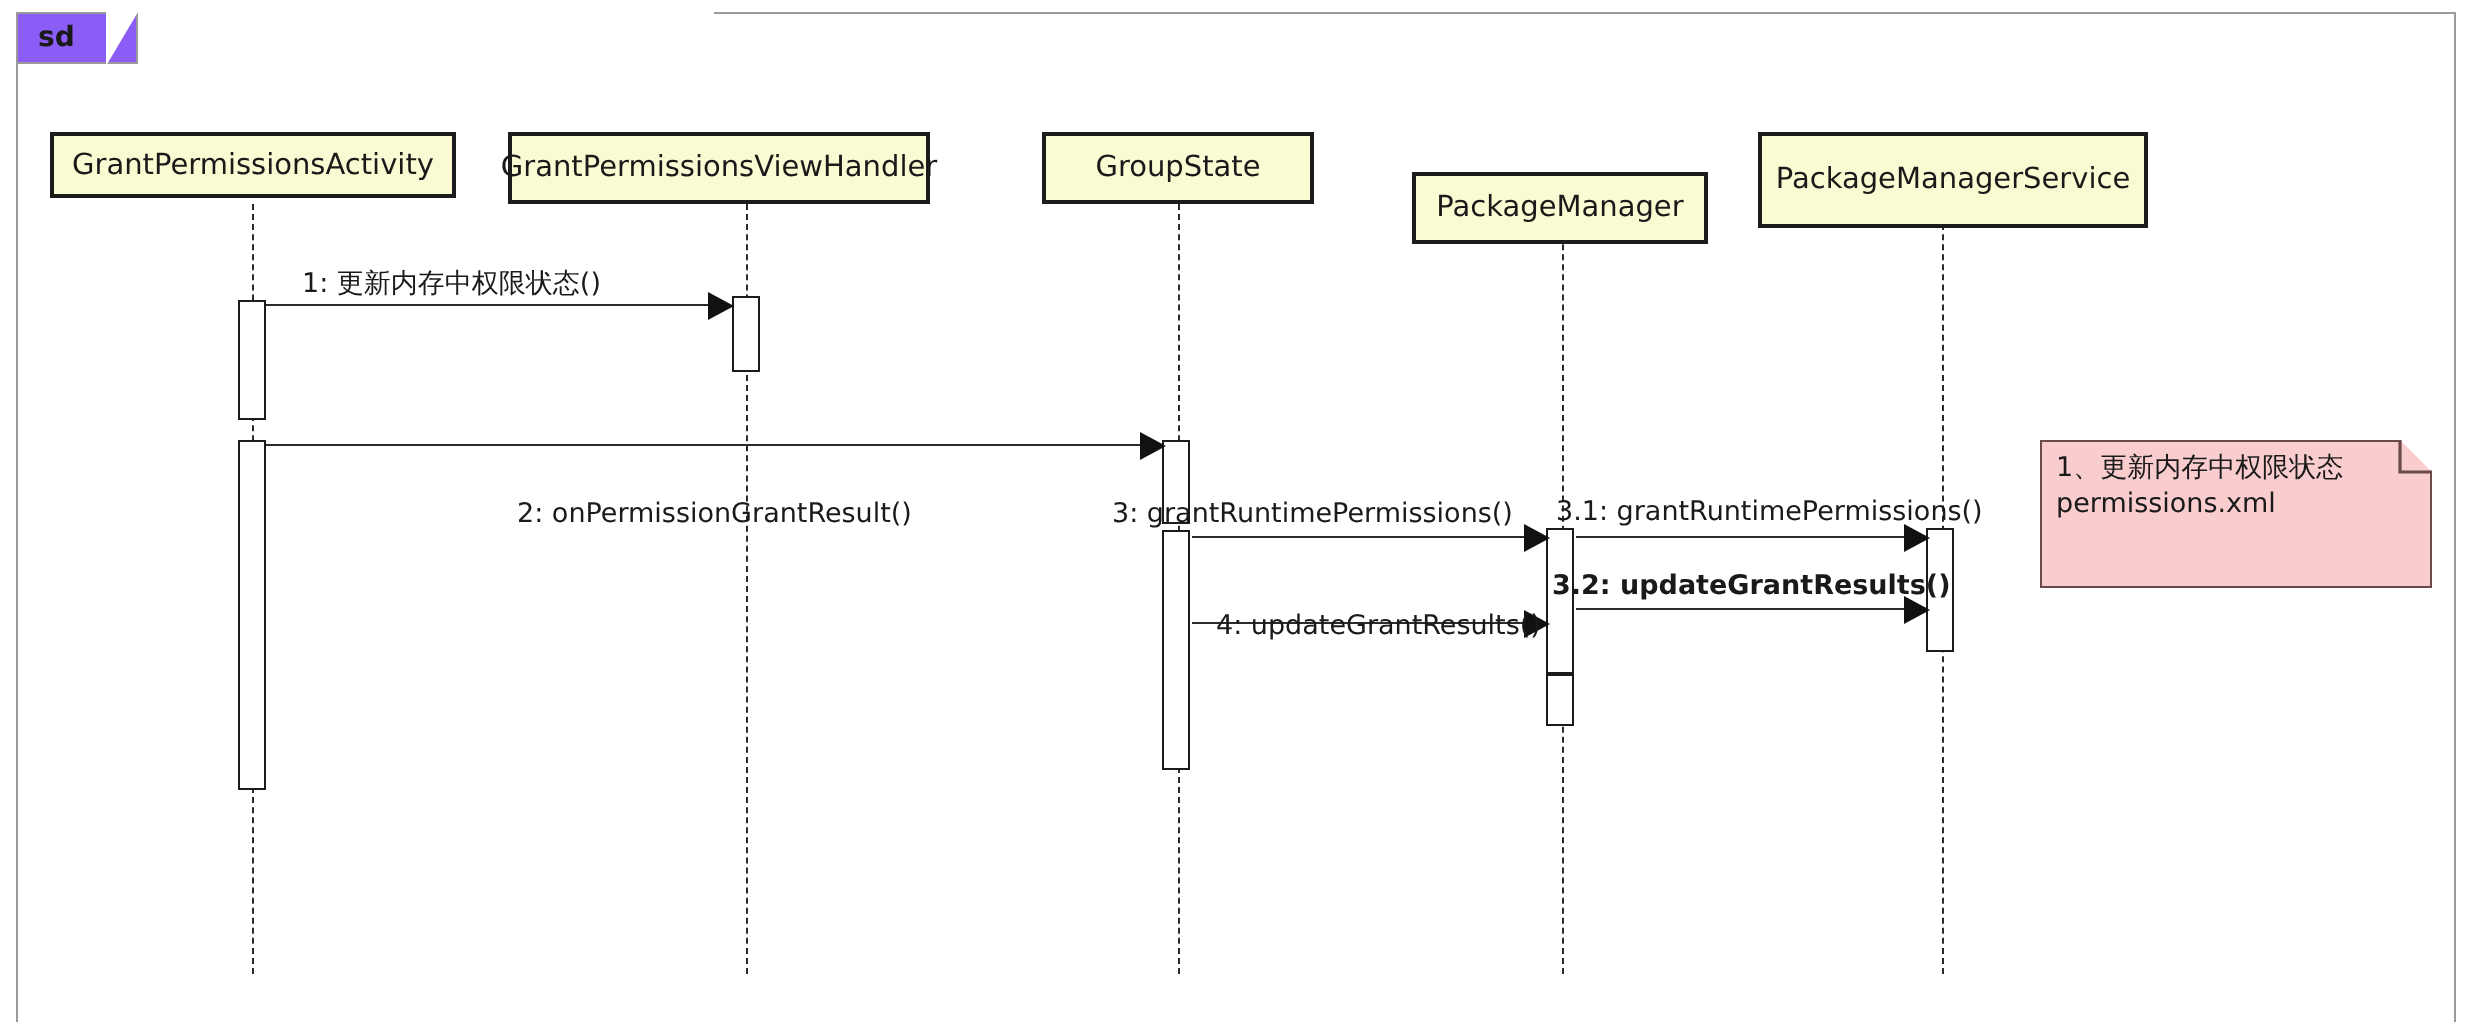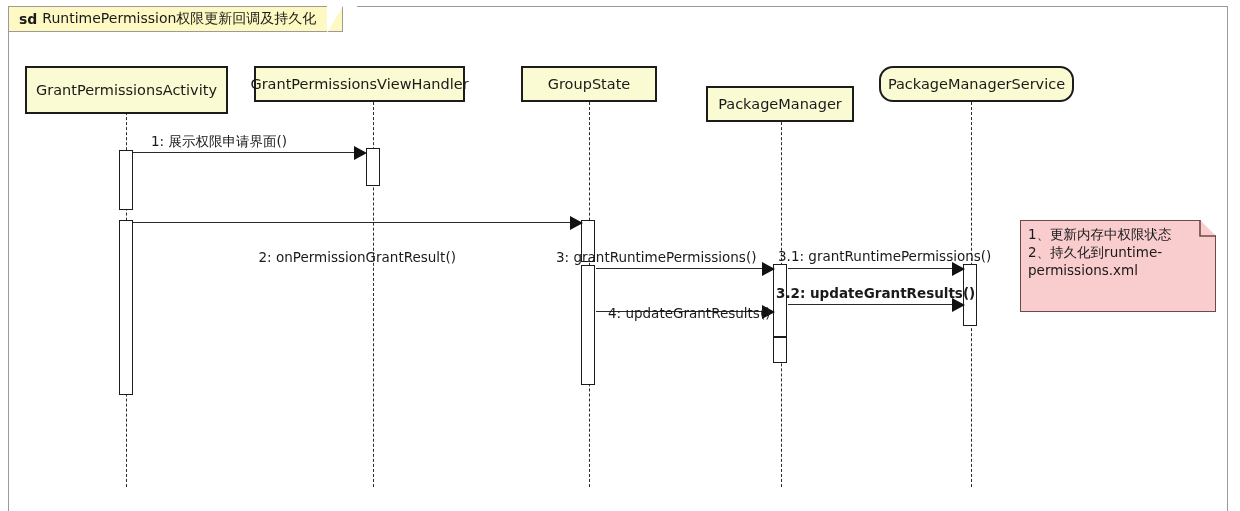--- a/index.html
+++ b/index.html
@@ -28,21 +28,21 @@
     border-top: none;
     box-sizing: border-box;
   }
   .frame-label {
     position: absolute;
     left: 8px;
     top: 6px;
     height: 26px;
     box-sizing: border-box;
     border: 1px solid #9a9a9a;
-    background: #fef9c3;
+    background: #8b5cf6;
     padding: 0 26px 0 10px;
     display: flex;
     align-items: center;
     font-size: 14px;
     color: #1a1a1a;
     white-space: nowrap;
     z-index: 4;
   }
   .frame-label .kw {
     font-weight: bold;
@@ -152,21 +152,20 @@
 </style>
 </head>
 <body>
 
 <div id="canvas">
 
   <div class="frame"></div>
   <div class="frame-top-line" id="frame-top-line" style="left: 357px; width: 871px;"></div>
   <div class="frame-label">
     <span class="kw">sd</span>
-    <span>RuntimePermission权限更新回调及持久化</span>
     <span class="frame-label-corner"></span>
   </div>
 
   <div id="layer-lifelines">
       <div class="lifeline" style="left: 126px; top: 102px; height: 385px;"></div>
       <div class="lifeline" style="left: 373px; top: 102px; height: 385px;"></div>
       <div class="lifeline" style="left: 589px; top: 102px; height: 385px;"></div>
       <div class="lifeline" style="left: 781px; top: 102px; height: 385px;"></div>
       <div class="lifeline" style="left: 971px; top: 102px; height: 385px;"></div>
     </div>
@@ -174,60 +173,59 @@
       <div class="activation" style="left: 119px; top: 150px; height: 60px;"></div>
       <div class="activation" style="left: 366px; top: 148px; height: 38px;"></div>
       <div class="activation" style="left: 119px; top: 220px; height: 175px;"></div>
       <div class="activation" style="left: 581px; top: 220px; height: 42px;"></div>
       <div class="activation" style="left: 581px; top: 265px; height: 120px;"></div>
       <div class="activation" style="left: 773px; top: 264px; height: 73px;"></div>
       <div class="activation" style="left: 773px; top: 337px; height: 26px;"></div>
       <div class="activation" style="left: 963px; top: 264px; height: 62px;"></div>
     </div>
   <div id="layer-participants">
-      <div class="participant" style="left: 25px; top: 66px; width: 203px; height: 48px;">
+      <div class="participant" style="left: 25px; top: 66px; width: 203px; height: 33px;">
         <span>GrantPermissionsActivity</span>
       </div>
       <div class="participant" style="left: 254px; top: 66px; width: 211px; height: 36px;">
         <span>GrantPermissionsViewHandler</span>
       </div>
       <div class="participant" style="left: 521px; top: 66px; width: 136px; height: 36px;">
         <span>GroupState</span>
       </div>
       <div class="participant" style="left: 706px; top: 66px; width: 148px; height: 36px; margin-top: 20px;">
         <span>PackageManager</span>
       </div>
-      <div class="participant" style="left: 879px; top: 66px; width: 195px; height: 36px; border-radius: 14px;">
+      <div class="participant" style="left: 879px; top: 66px; width: 195px; height: 48px;">
         <span>PackageManagerService</span>
       </div>
     </div>
   <div id="layer-messages">
       <div class="msg-line" style="left: 133px; top: 152px; width: 232px;"></div>
       <div class="msg-head" style="top: 145.5px; left: 354px;"></div>
-      <div class="msg-label" style="top: 133px; left: 151px;">1: 展示权限申请界面()</div>
+      <div class="msg-label" style="top: 133px; left: 151px;">1: 更新内存中权限状态()</div>
       <div class="msg-line" style="left: 133px; top: 222px; width: 448px;"></div>
       <div class="msg-head" style="top: 215.5px; left: 570px;"></div>
       <div class="msg-label" style="top: 203px; left: 258.5px; margin-top: 46px;">2: onPermissionGrantResult()</div>
       <div class="msg-line" style="left: 596px; top: 268px; width: 177px;"></div>
       <div class="msg-head" style="top: 261.5px; left: 762px;"></div>
       <div class="msg-label" style="top: 249px; left: 556px;">3: grantRuntimePermissions()</div>
       <div class="msg-line" style="left: 788px; top: 268px; width: 175px;"></div>
       <div class="msg-head" style="top: 261.5px; left: 952px;"></div>
       <div class="msg-label" style="top: 248px; left: 778px;">3.1: grantRuntimePermissions()</div>
       <div class="msg-line" style="left: 596px; top: 311px; width: 177px;"></div>
       <div class="msg-head" style="top: 304.5px; left: 762px;"></div>
       <div class="msg-label" style="top: 305px; left: 608px;">4: updateGrantResults()</div>
       <div class="msg-line" style="left: 788px; top: 304px; width: 175px;"></div>
       <div class="msg-head" style="top: 297.5px; left: 952px;"></div>
       <div class="msg-label" style="top: 285px; left: 776px; font-weight: bold;">3.2: updateGrantResults()</div>
     </div>
   <div id="layer-note">
-      <div class="note" style="left: 1020px; top: 220px; width: 196px; height: 92px;">
+      <div class="note" style="left: 1020px; top: 220px; width: 196px; height: 74px;">
         <span class="note-line">1、更新内存中权限状态</span>
-        <span class="note-line">2、持久化到runtime-</span>
         <span class="note-line">permissions.xml</span>
         <span class="note-fold"></span>
         <svg class="note-fold-edge" viewBox="0 0 22 22">
           <path d="M6 0 L6 16 L22 16" fill="none" stroke="#6b4a4c" stroke-width="1.6"></path>
         </svg>
       </div>
     </div>
 
 </div>
 

